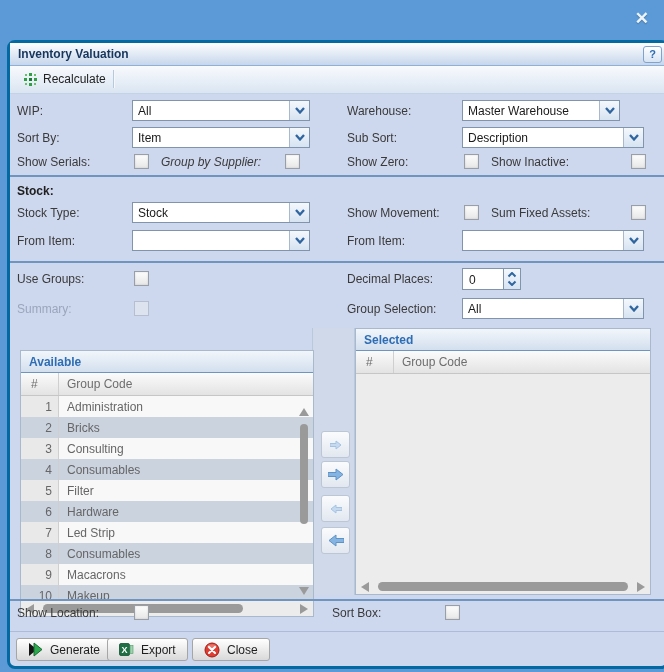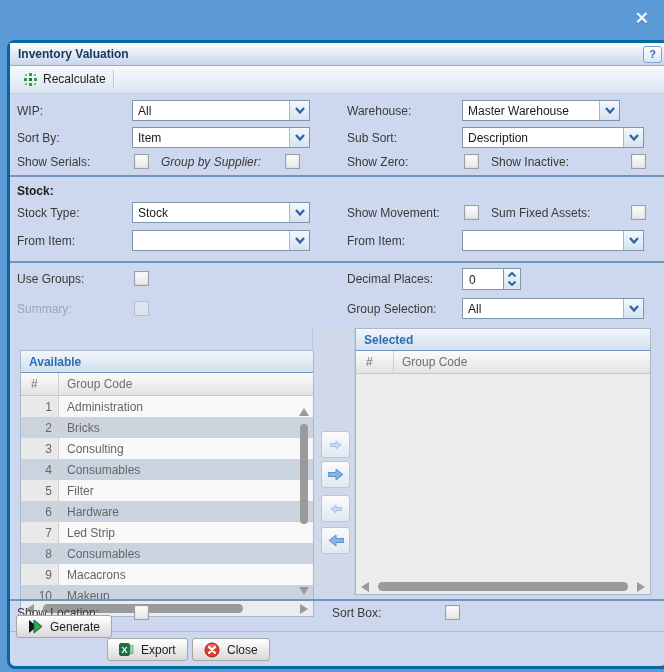--- a/index.html
+++ b/index.html
@@ -324,21 +324,21 @@
 
     <span class="sep" style="top:556px;"></span>
 
     <span class="lbl" style="left:7px;top:563px;">Show Location:</span>
     <span class="cb" style="left:124px;top:562px;"></span>
     <span class="lbl" style="left:322px;top:563px;">Sort Box:</span>
     <span class="cb" style="left:435px;top:562px;"></span>
 
     <span class="sep pale" style="top:588px;"></span>
 
-    <div class="fbtn" style="left:6px;top:572px;">
+    <div class="fbtn" style="left:6px;top:595px;">
       <svg width="15" height="15" viewBox="0 0 15 15">
         <polygon points="1,1 1,14 9,7.5" fill="#151515"></polygon>
         <polygon points="6,1 6,14 14,7.5" fill="#2ea84e" stroke="#156b2e" stroke-width="1"></polygon>
       </svg>
       <span>Generate</span>
     </div>
     <div class="fbtn" style="left:97px;top:595px;">
       <svg width="15" height="15" viewBox="0 0 15 15">
         <rect x="0.5" y="1.5" width="10" height="12" rx="1.5" fill="#1d7044" stroke="#145231" stroke-width="0.8"></rect>
         <text x="5.5" y="11" font-size="9" font-weight="bold" fill="#ffffff" text-anchor="middle" font-family="Liberation Sans, sans-serif">X</text>

